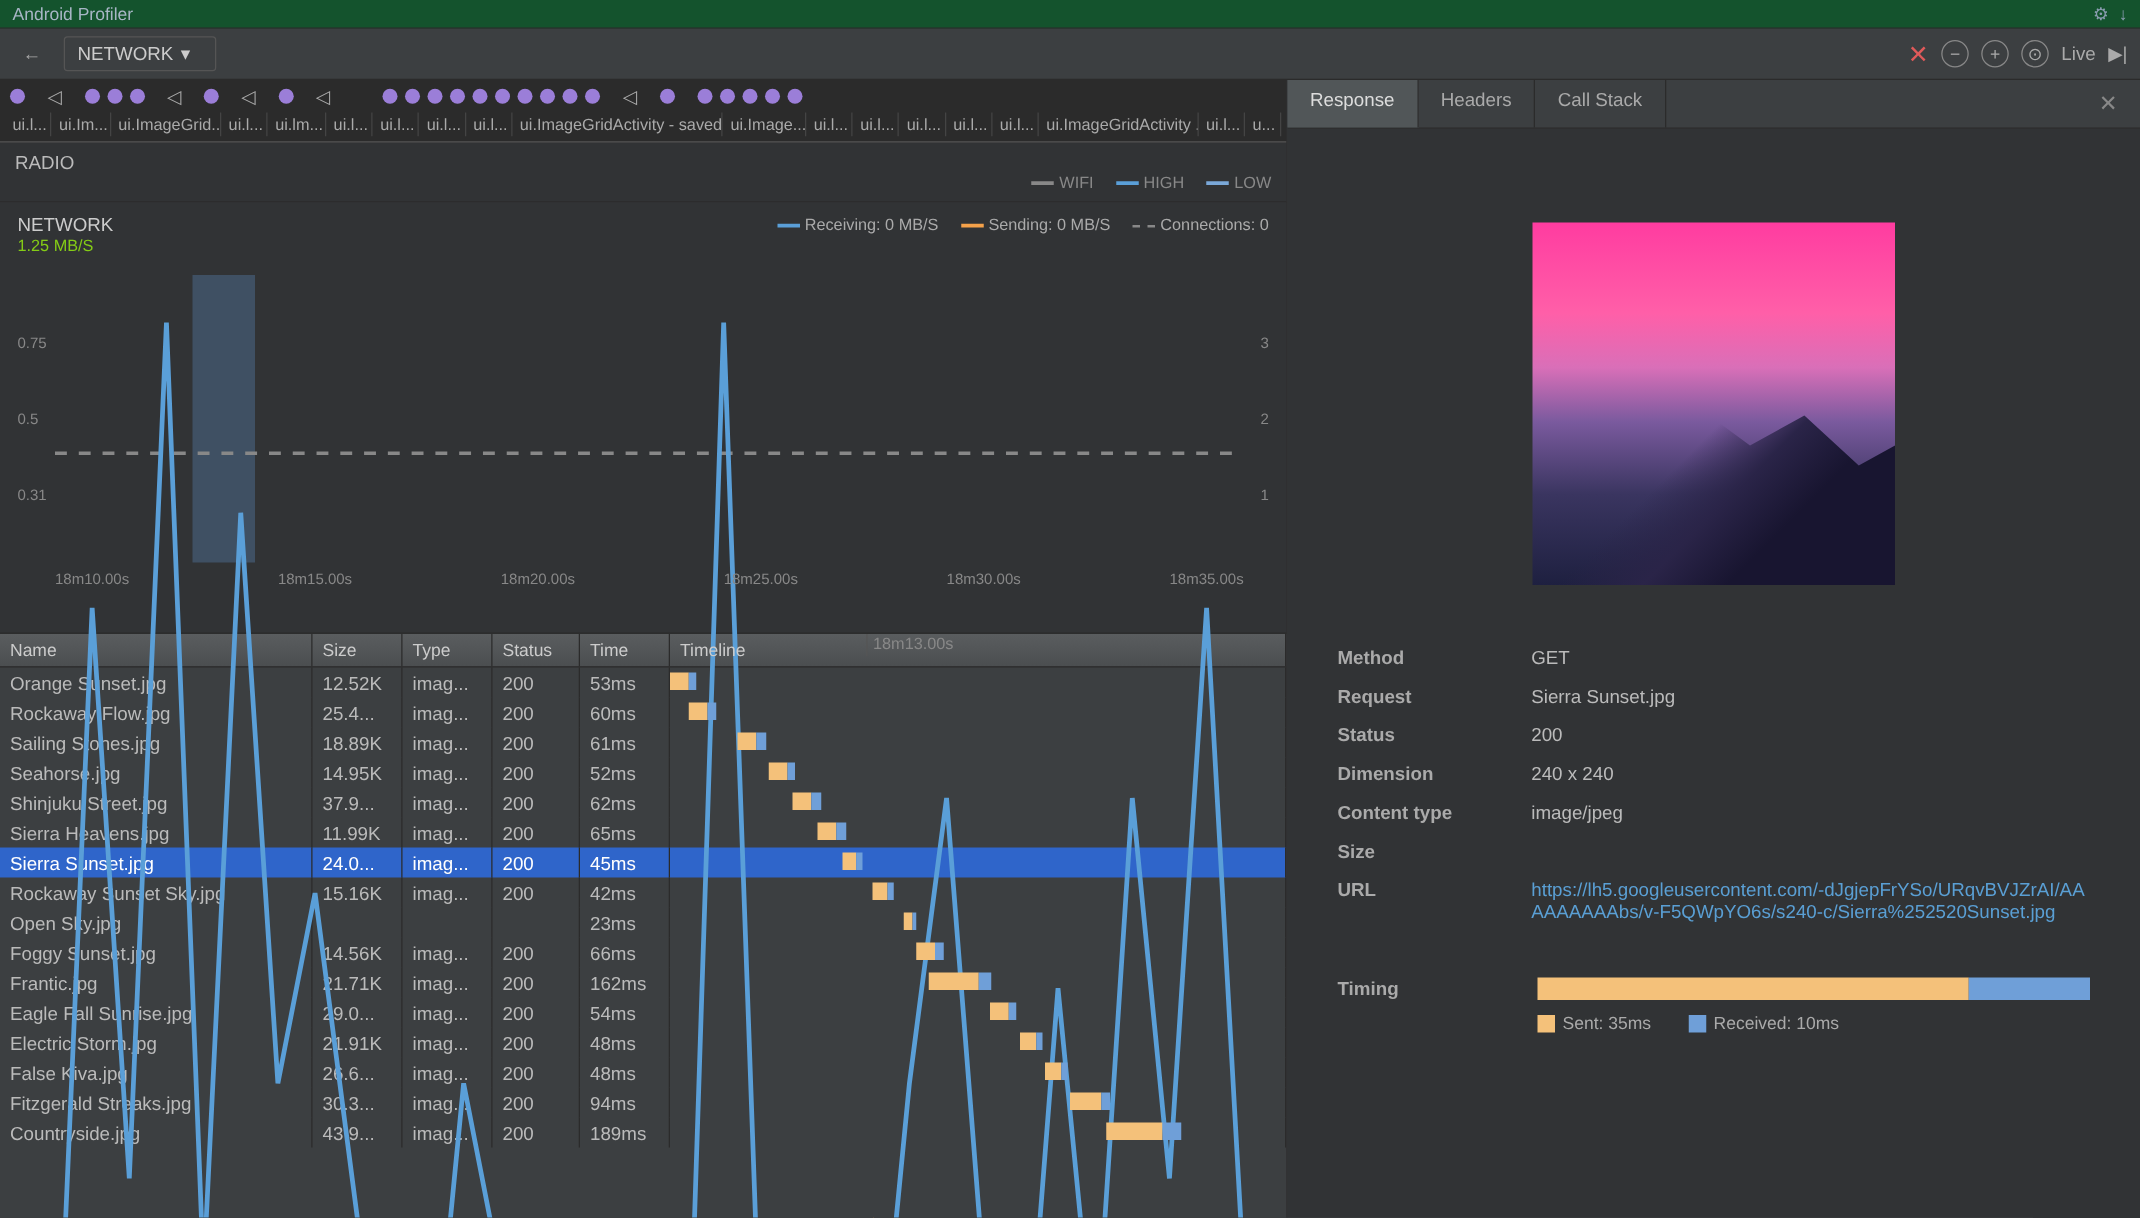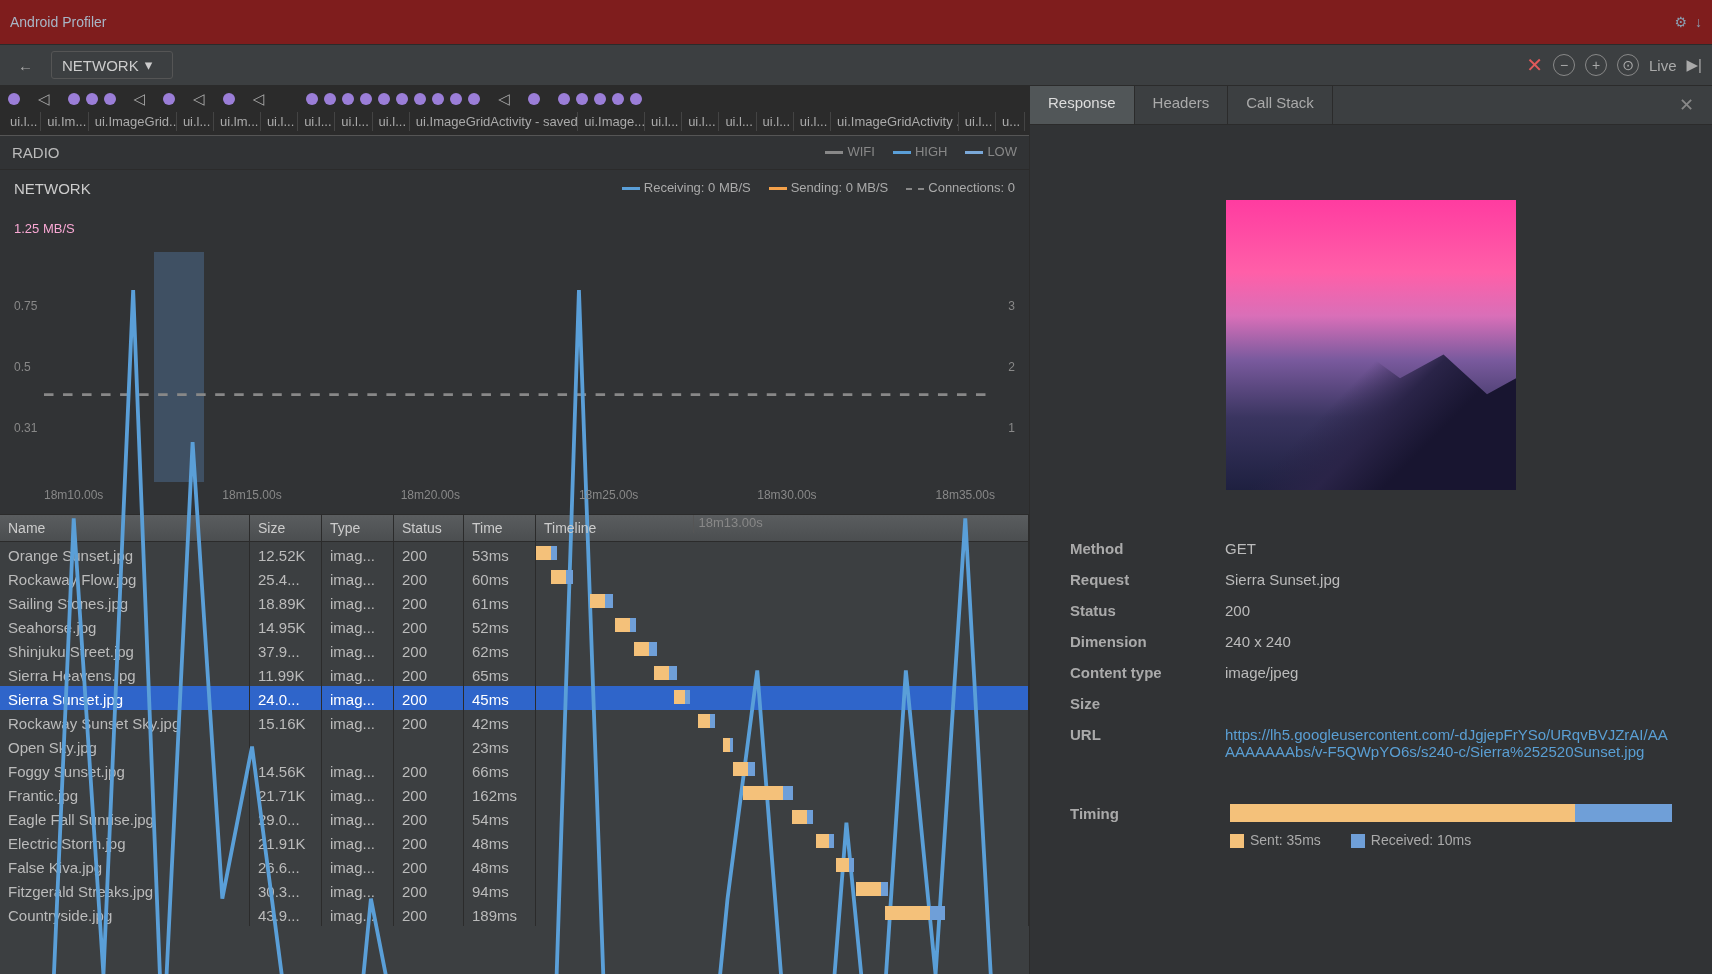--- a/index.html
+++ b/index.html
@@ -6,23 +6,23 @@
 body {
   font-family: -apple-system, "Segoe UI", sans-serif;
   background: #3c3f41;
   color: #bbbbbb;
   width: 1712px;
   height: 974px;
   overflow: hidden;
   font-size: 15px;
 }
 .titlebar {
-  background: #7f1d1d;
+  background: #14532d;
   color: #a8b6c6;
-  padding: 14px 10px;
+  padding: 3px 10px;
   font-size: 14px;
   display: flex;
   justify-content: space-between;
   border-bottom: 1px solid #2b2b2b;
 }
 .titlebar-right { display: flex; gap: 8px; align-items: center; }
 .toolbar {
   background: #3c3f41;
   padding: 6px 10px;
   display: flex;
@@ -64,32 +64,32 @@
 .track-labels { display:flex; gap:0; padding:0 4px; font-size:13px; color:#aaa; }
 .track-label { padding:2px 6px; border-right:1px solid #444; white-space:nowrap; overflow:hidden; }
 
 .radio-section {
   background: #313335;
   padding: 8px 12px;
   display: flex;
   justify-content: space-between;
   border-bottom: 1px solid #2b2b2b;
 }
-.radio-legend { display:flex; gap:18px; font-size:13px; color:#888; align-items:flex-start; }
+.radio-legend { display:flex; gap:18px; font-size:13px; color:#888; align-items:flex-start;margin-top:16px; }
 .legend-swatch { display:inline-block; width:18px; height:3px; vertical-align:middle; margin-right:4px; }
 
 .chart-area {
   height: 345px;
   background: #313335;
   position: relative;
   border-bottom: 1px solid #2b2b2b;
 }
 .chart-header { padding: 10px 14px; display:flex; justify-content:space-between; }
 .chart-title { color:#ccc; font-size:15px; }
-.chart-sub { color:#f9a8d4; font-size:13px;margin-top:24px; }
+.chart-sub { color:#84cc16; font-size:13px; }
 .chart-legend { display:flex; gap:18px; font-size:13px; color:#aaa; }
 .chart-canvas { position:relative; height:250px; margin:6px 14px; }
 .y-axis-left { position:absolute; left:0; top:0; bottom:20px; width:30px; display:flex; flex-direction:column; justify-content:space-between; font-size:12px; color:#888; }
 .y-axis-right { position:absolute; right:0; top:0; bottom:20px; width:20px; display:flex; flex-direction:column; justify-content:space-between; font-size:12px; color:#888; text-align:right; }
 .chart-svg { position:absolute; left:30px; right:20px; top:0; bottom:20px; }
 .x-axis { position:absolute; bottom:0; left:30px; right:20px; display:flex; justify-content:space-between; font-size:12px; color:#888; }
 .selection-band { position:absolute; background:#5e8bbf55; top:0; bottom:20px; }
 
 .table-section { flex:1; background:#3c3f41; overflow:auto; }
 .table-header {

